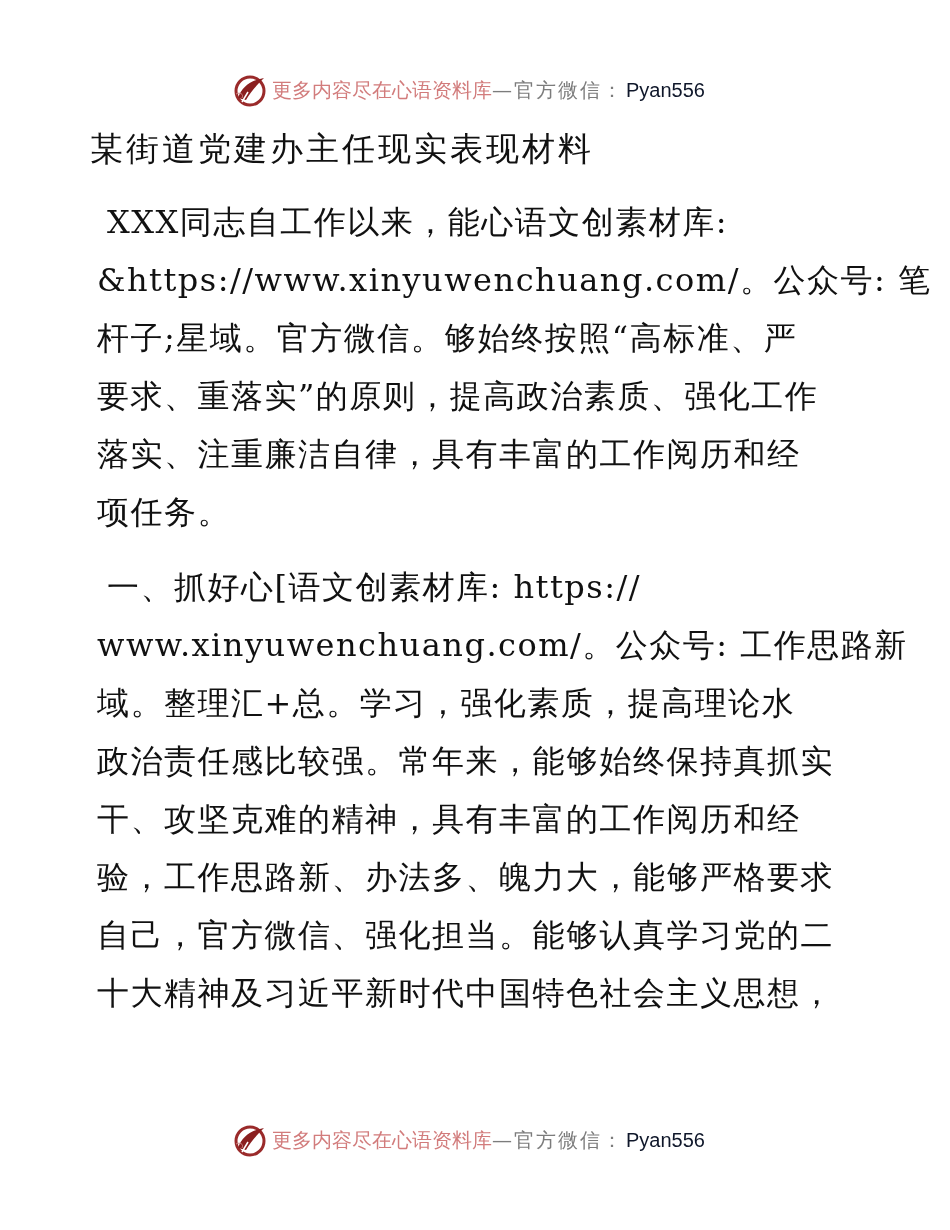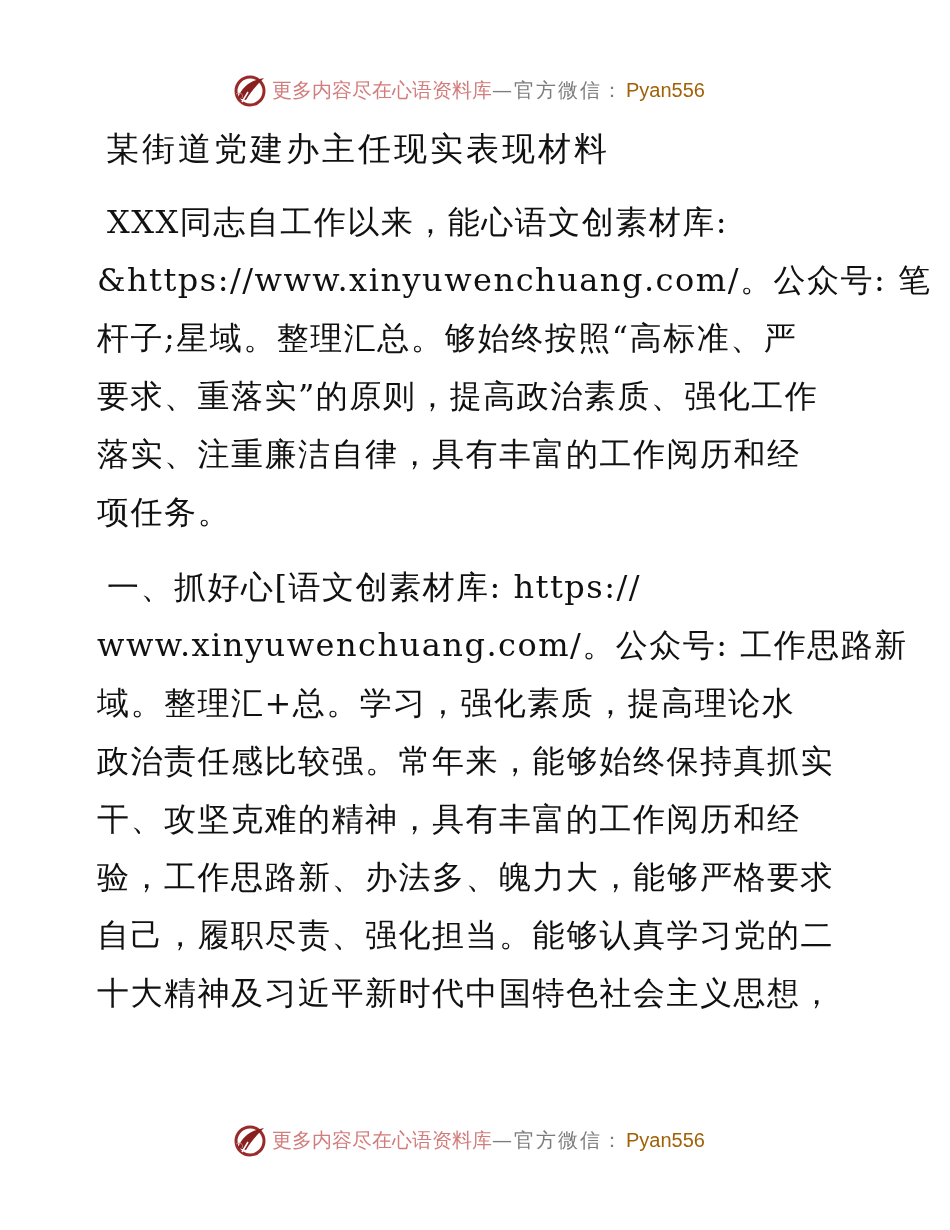--- a/index.html
+++ b/index.html
@@ -37,28 +37,28 @@
       font-size: 20px;
       letter-spacing: 0px;
     }
     .banner .gray {
       color: #7c7c7c;
       font-family: "DejaVu Serif", "Liberation Serif", serif;
       font-size: 20px;
       letter-spacing: 2px;
     }
     .banner .id {
-      color: #a16207;
+      color: #0f172a;
       font-family: "Liberation Sans", "DejaVu Sans", sans-serif;
       font-size: 20px;
       margin-left: 2px;
     }
     .title {
       position: absolute;
-      left: 106px;
+      left: 90px;
       top: 124px;
       font-size: 33px;
       letter-spacing: 3px;
       line-height: 50px;
       white-space: nowrap;
     }
     .body-text {
       position: absolute;
       left: 97px;
       width: 760px;
@@ -91,34 +91,34 @@
   <span class="gray">—</span>
   <span class="gray">官方微信：</span>
   <span class="id">Pyan556</span>
 </div>
 
 <div class="title">某街道党建办主任现实表现材料</div>
 
 <div class="body-text para1">
   <span class="line indent">XXX同志自工作以来，能心语文创素材库:</span>
   <span class="line">&amp;https://www.xinyuwenchuang.com/。公众号: 笔</span>
-  <span class="line">杆子;星域。整理汇总。够始终按照“高标准、严</span>
+  <span class="line">杆子;星域。官方微信。够始终按照“高标准、严</span>
   <span class="line">要求、重落实”的原则，提高政治素质、强化工作</span>
   <span class="line">落实、注重廉洁自律，具有丰富的工作阅历和经</span>
   <span class="line">项任务。</span>
 </div>
 
 <div class="body-text para2">
   <span class="line indent">一、抓好心[语文创素材库: https://</span>
   <span class="line">www.xinyuwenchuang.com/。公众号: 工作思路新</span>
   <span class="line">域。整理汇+总。学习，强化素质，提高理论水</span>
   <span class="line">政治责任感比较强。常年来，能够始终保持真抓实</span>
   <span class="line">干、攻坚克难的精神，具有丰富的工作阅历和经</span>
   <span class="line">验，工作思路新、办法多、魄力大，能够严格要求</span>
-  <span class="line">自己，履职尽责、强化担当。能够认真学习党的二</span>
+  <span class="line">自己，官方微信、强化担当。能够认真学习党的二</span>
   <span class="line">十大精神及习近平新时代中国特色社会主义思想，</span>
 </div>
 
 <div class="banner bottom">
   <span class="logo">
     <svg width="36" height="36" viewBox="0 0 36 36">
       <circle cx="18" cy="19" r="14" fill="none" stroke="#9a2a2a" stroke-width="3"></circle>
       <path d="M6 26 C10 14, 20 8, 32 6 C26 12, 20 18, 14 28 Z" fill="#8a1f1f"></path>
       <path d="M10 30 L16 20" stroke="#ffffff" stroke-width="1.5"></path>
       <path d="M4 22 C8 20, 12 22, 10 26" fill="none" stroke="#c98888" stroke-width="1"></path>

